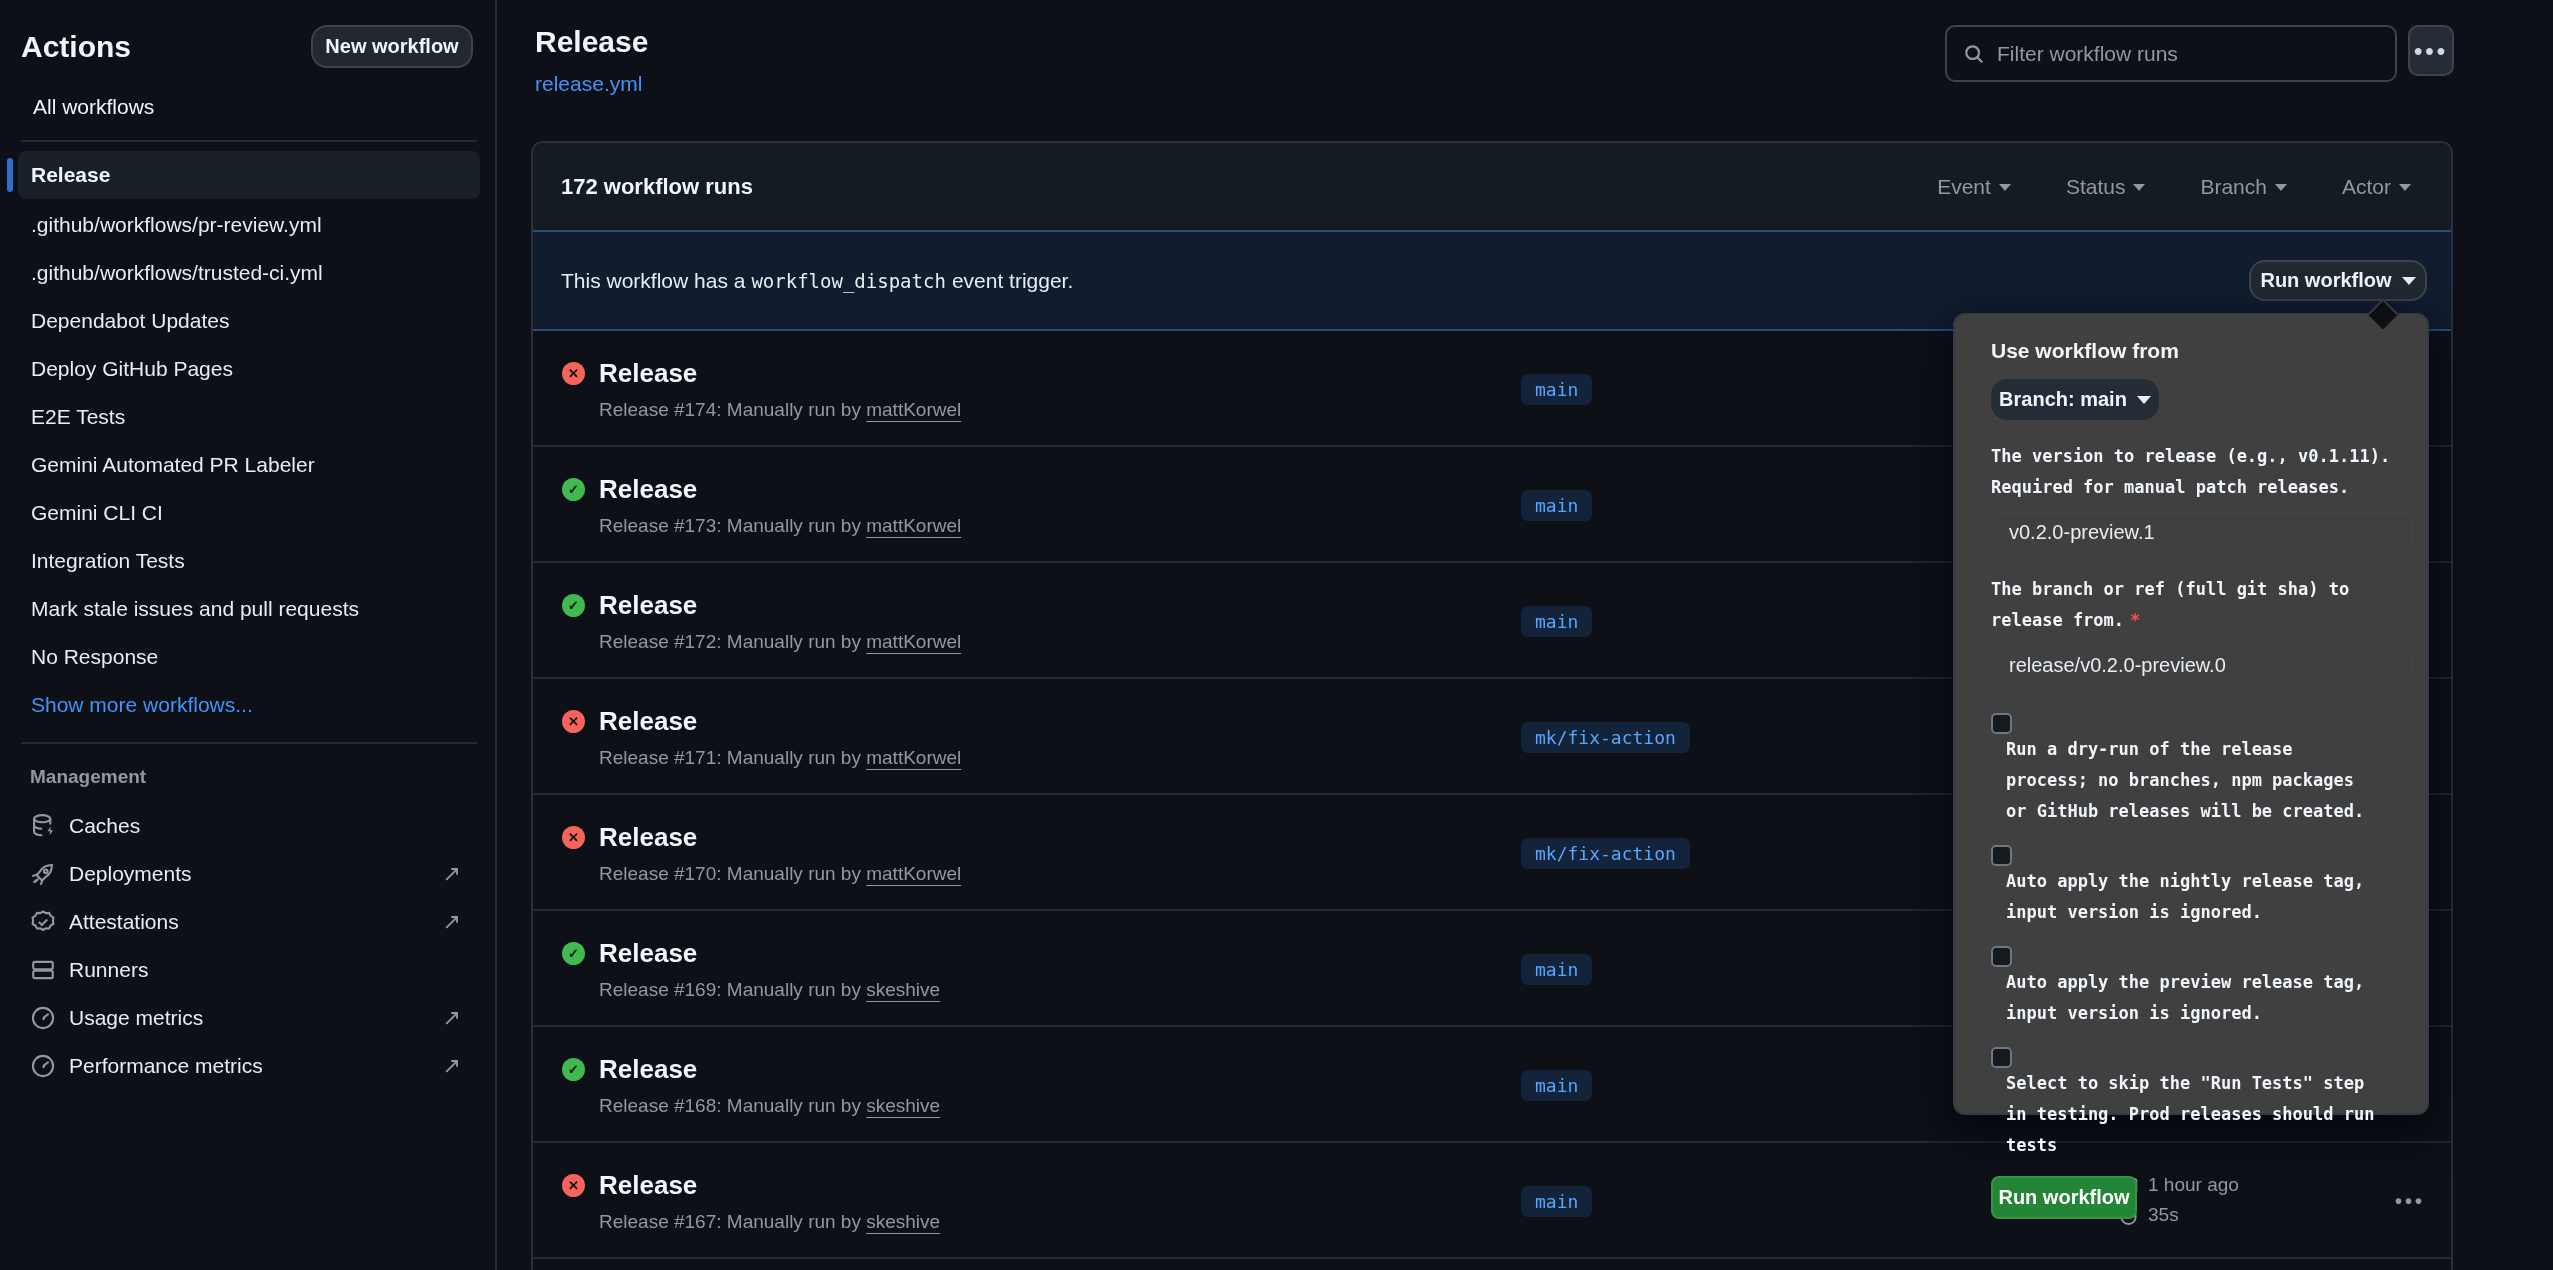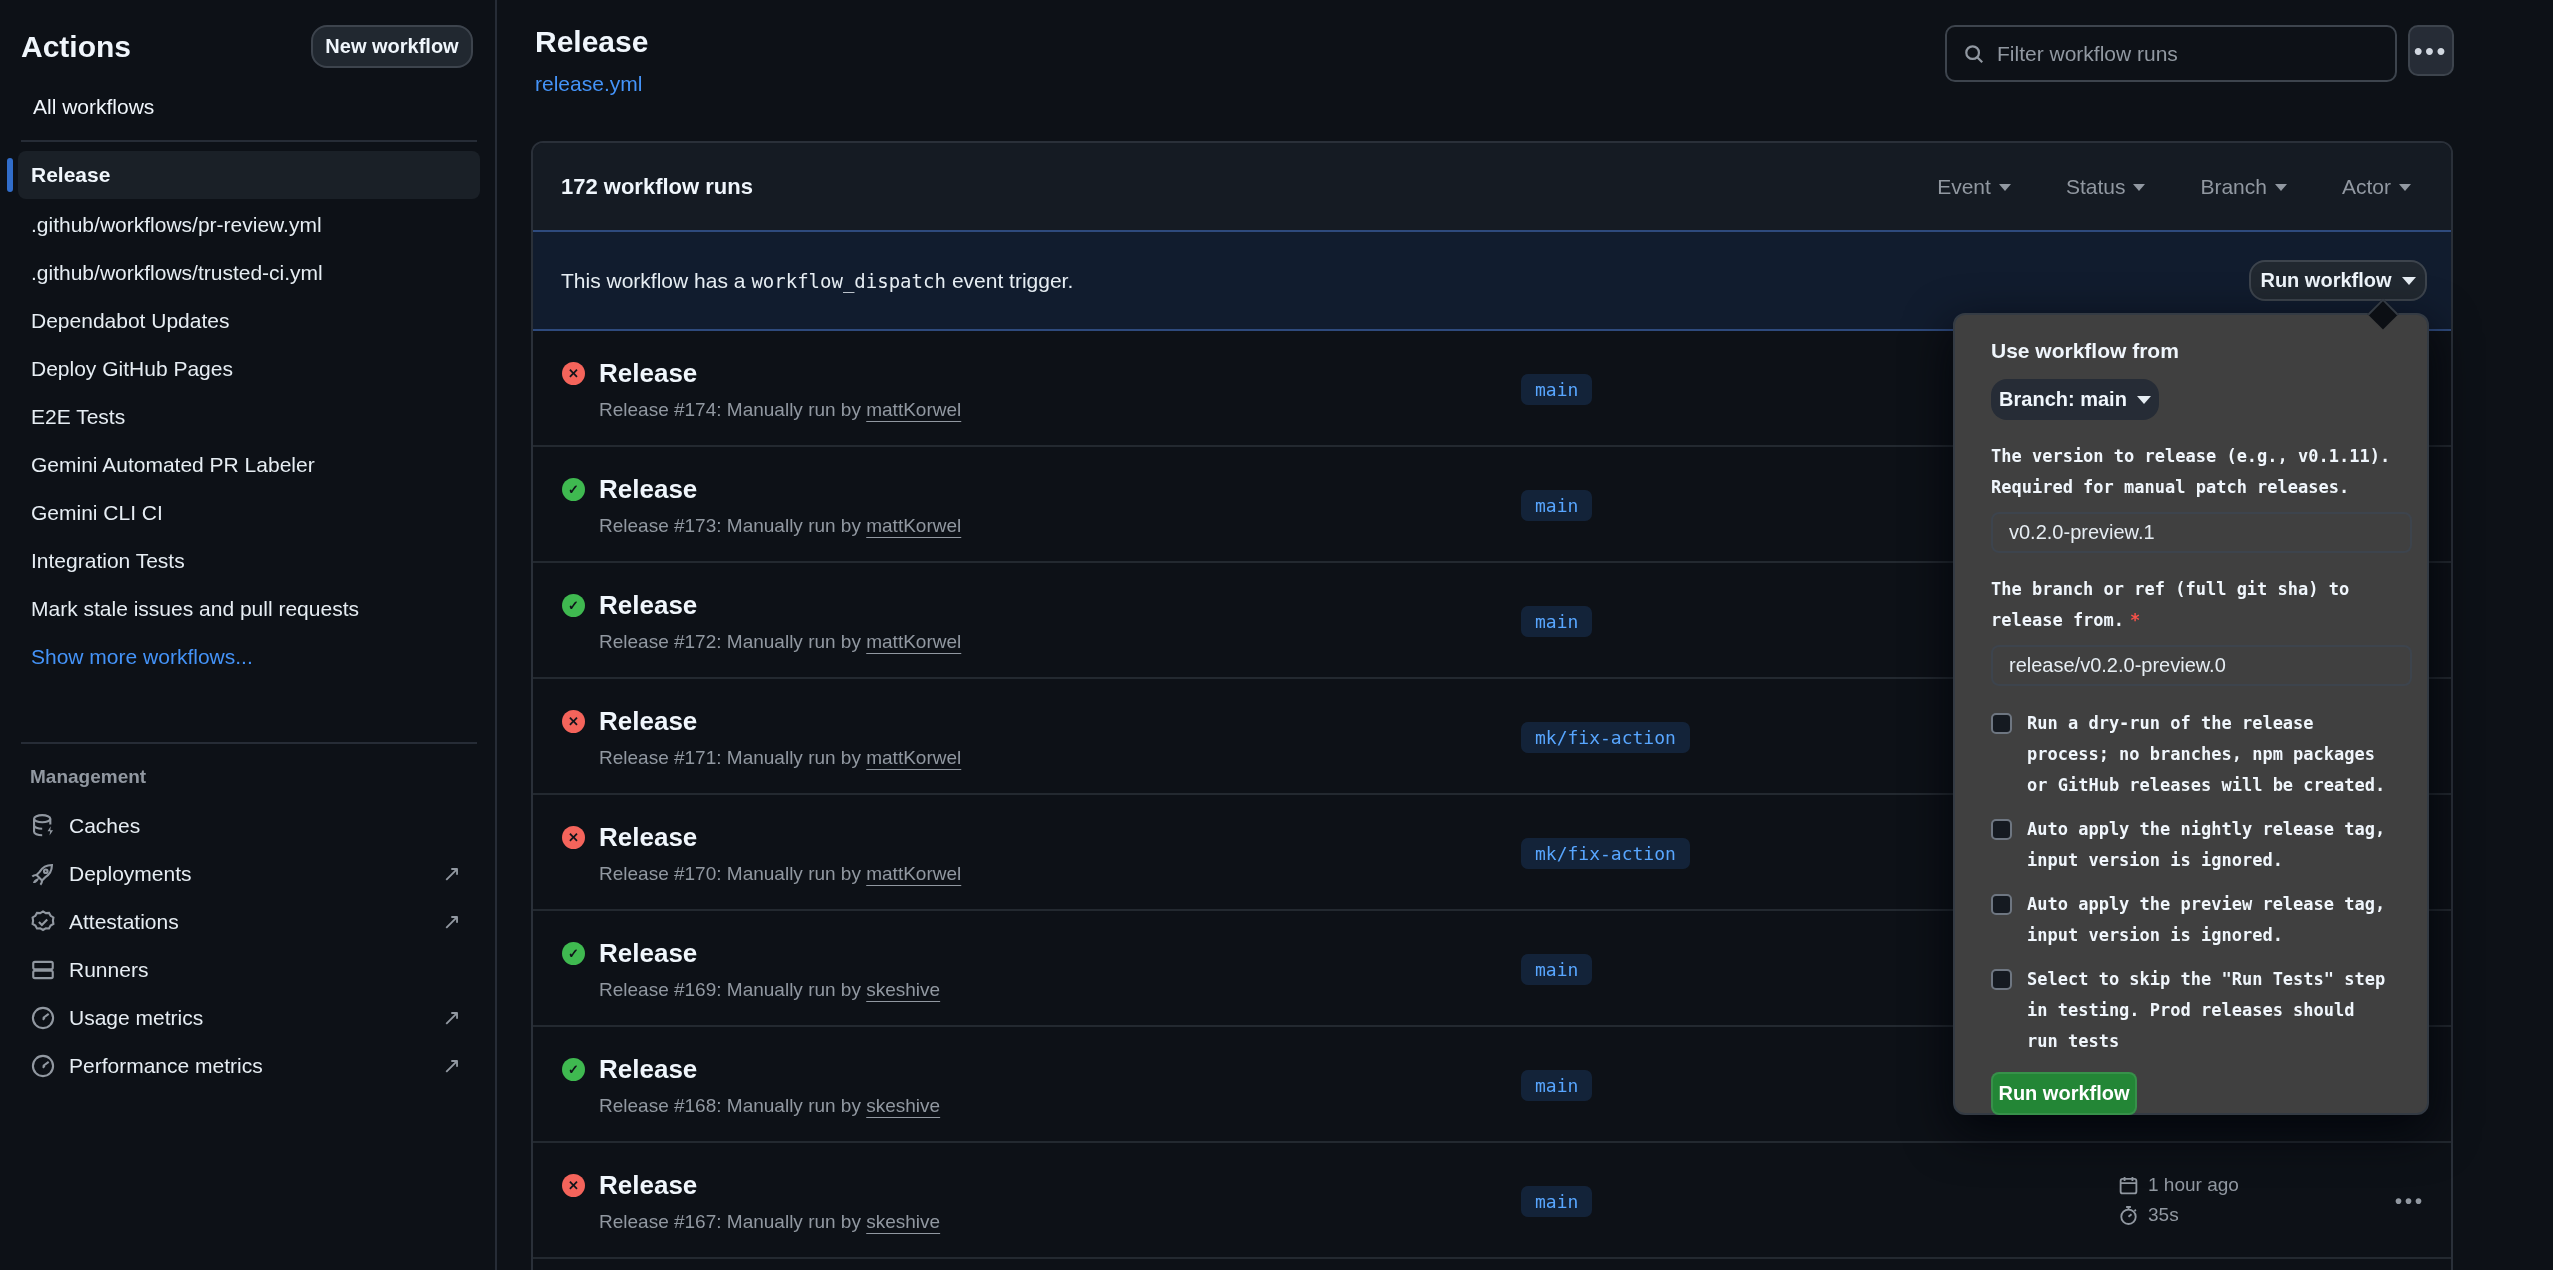--- a/index.html
+++ b/index.html
@@ -112,21 +112,21 @@
   #popup-heading { margin-top:24px; font-size:21px; font-weight:bold; color:#f0f6fc; }
   #branch-chip { margin-top:16px; width:168px; height:41px; background:#262c36; border:none; }
   .popup-label { margin-top:21px; width:418px; font-family:"DejaVu Sans Mono", monospace;
     font-weight:bold; font-size:17px; line-height:31px; color:#f0f6fc; }
   .req { color:#f85149; margin-left:6px; }
   .popup-input { margin-top:9px; width:421px; height:41px; background:transparent;
     border:2px solid #3d444d; border-radius:8px; color:#e6edf3; font-size:20px;
     padding:0 16px; outline:none; font-family:"Liberation Sans", sans-serif; }
   .popup-label.second { margin-top:21px; }
   #checkbox-group { margin-top:22px; display:flex; flex-direction:column; gap:13px; }
-  .cb-row { display:flex; }
+  .cb-row { display:flex;flex-direction:column; }
   .cb-box { flex:none; width:21px; height:21px; margin-top:5px; border:2px solid #6e7681;
     border-radius:5px; background:#151a21; cursor:pointer; }
   .cb-text { margin-left:15px; width:370px; font-family:"DejaVu Sans Mono", monospace;
     font-weight:bold; font-size:17px; line-height:31px; color:#f0f6fc; }
   #run-workflow-green { margin-top:15px; width:146px; height:43px; background:#238636;
     border:2px solid rgba(240,246,252,0.1); border-radius:8px; color:#ffffff;
     font-size:20px; font-weight:600; display:flex; align-items:center; justify-content:center; cursor:pointer; }
 </style>
 </head>
 <body>
@@ -163,20 +163,23 @@
         <span class="lbl">Gemini Automated PR Labeler</span>
       </div>
     <div class="wf-item">
         <span class="lbl">Gemini CLI CI</span>
       </div>
     <div class="wf-item">
         <span class="lbl">Integration Tests</span>
       </div>
     <div class="wf-item">
         <span class="lbl">Mark stale issues and pull requests</span>
+      </div>
+    <div class="wf-item">
+        <span class="lbl">No Response</span>
       </div>
     <div class="wf-item link">
         <span class="lbl">Show more workflows...</span>
       </div>
   </div>
 
   <div class="sb-divider" style="top:742px"></div>
   <div id="mgmt-label">Management</div>
 
   <div id="mgmt-list">

